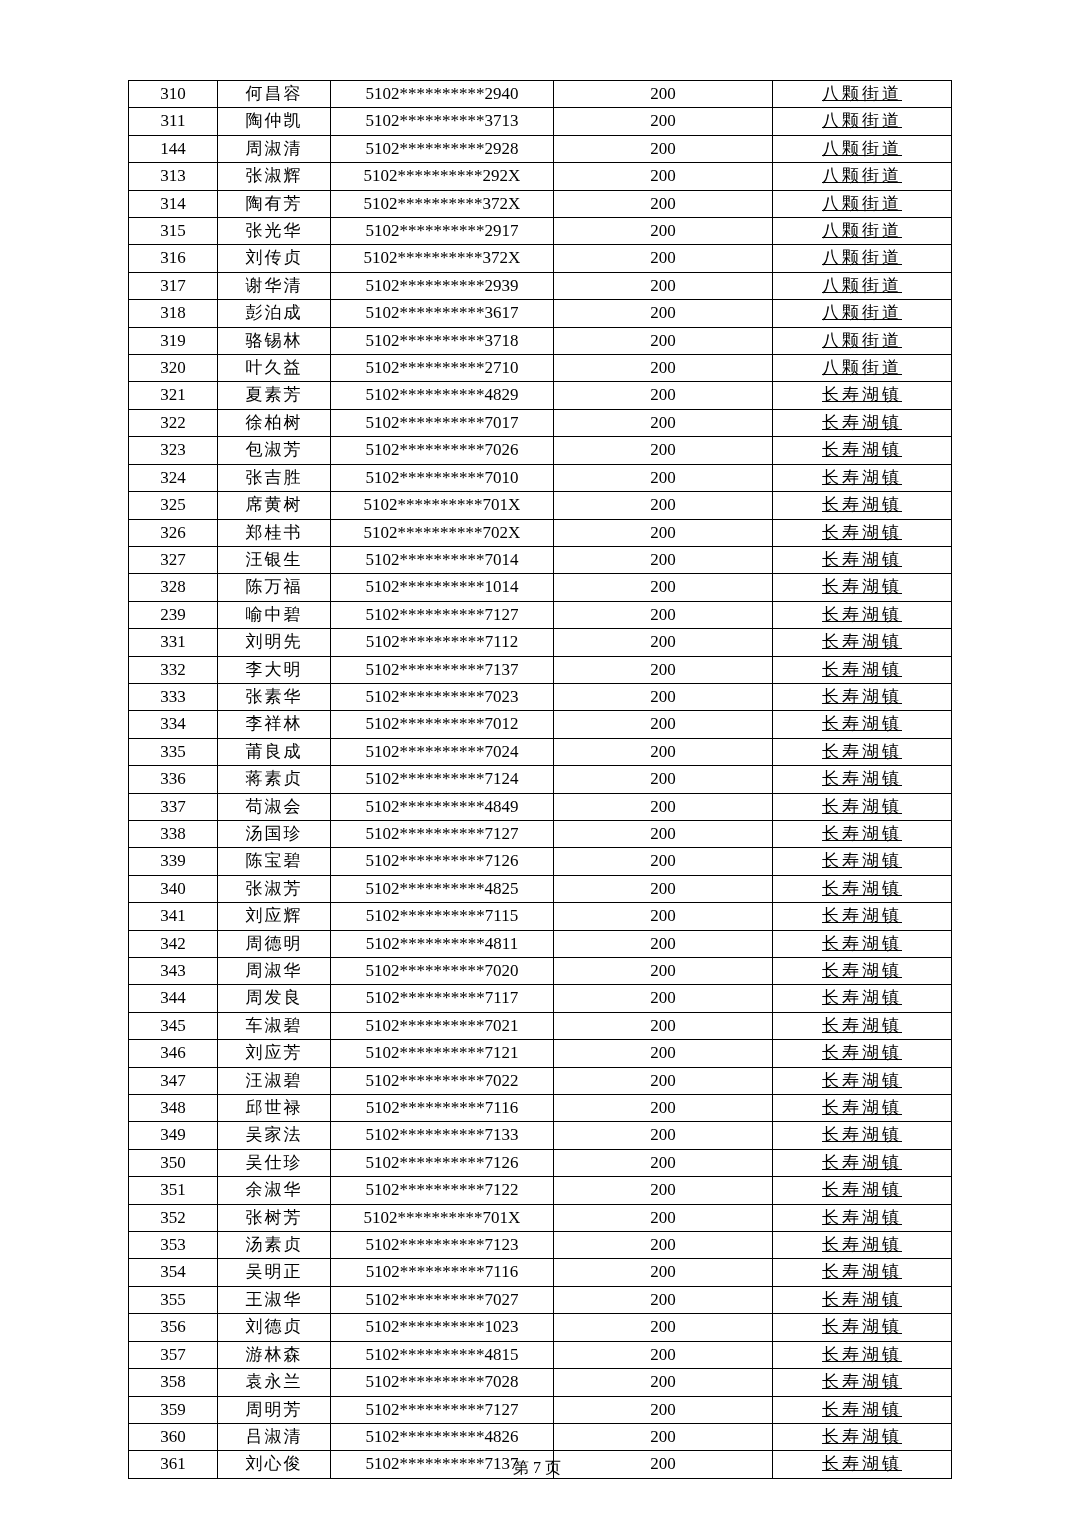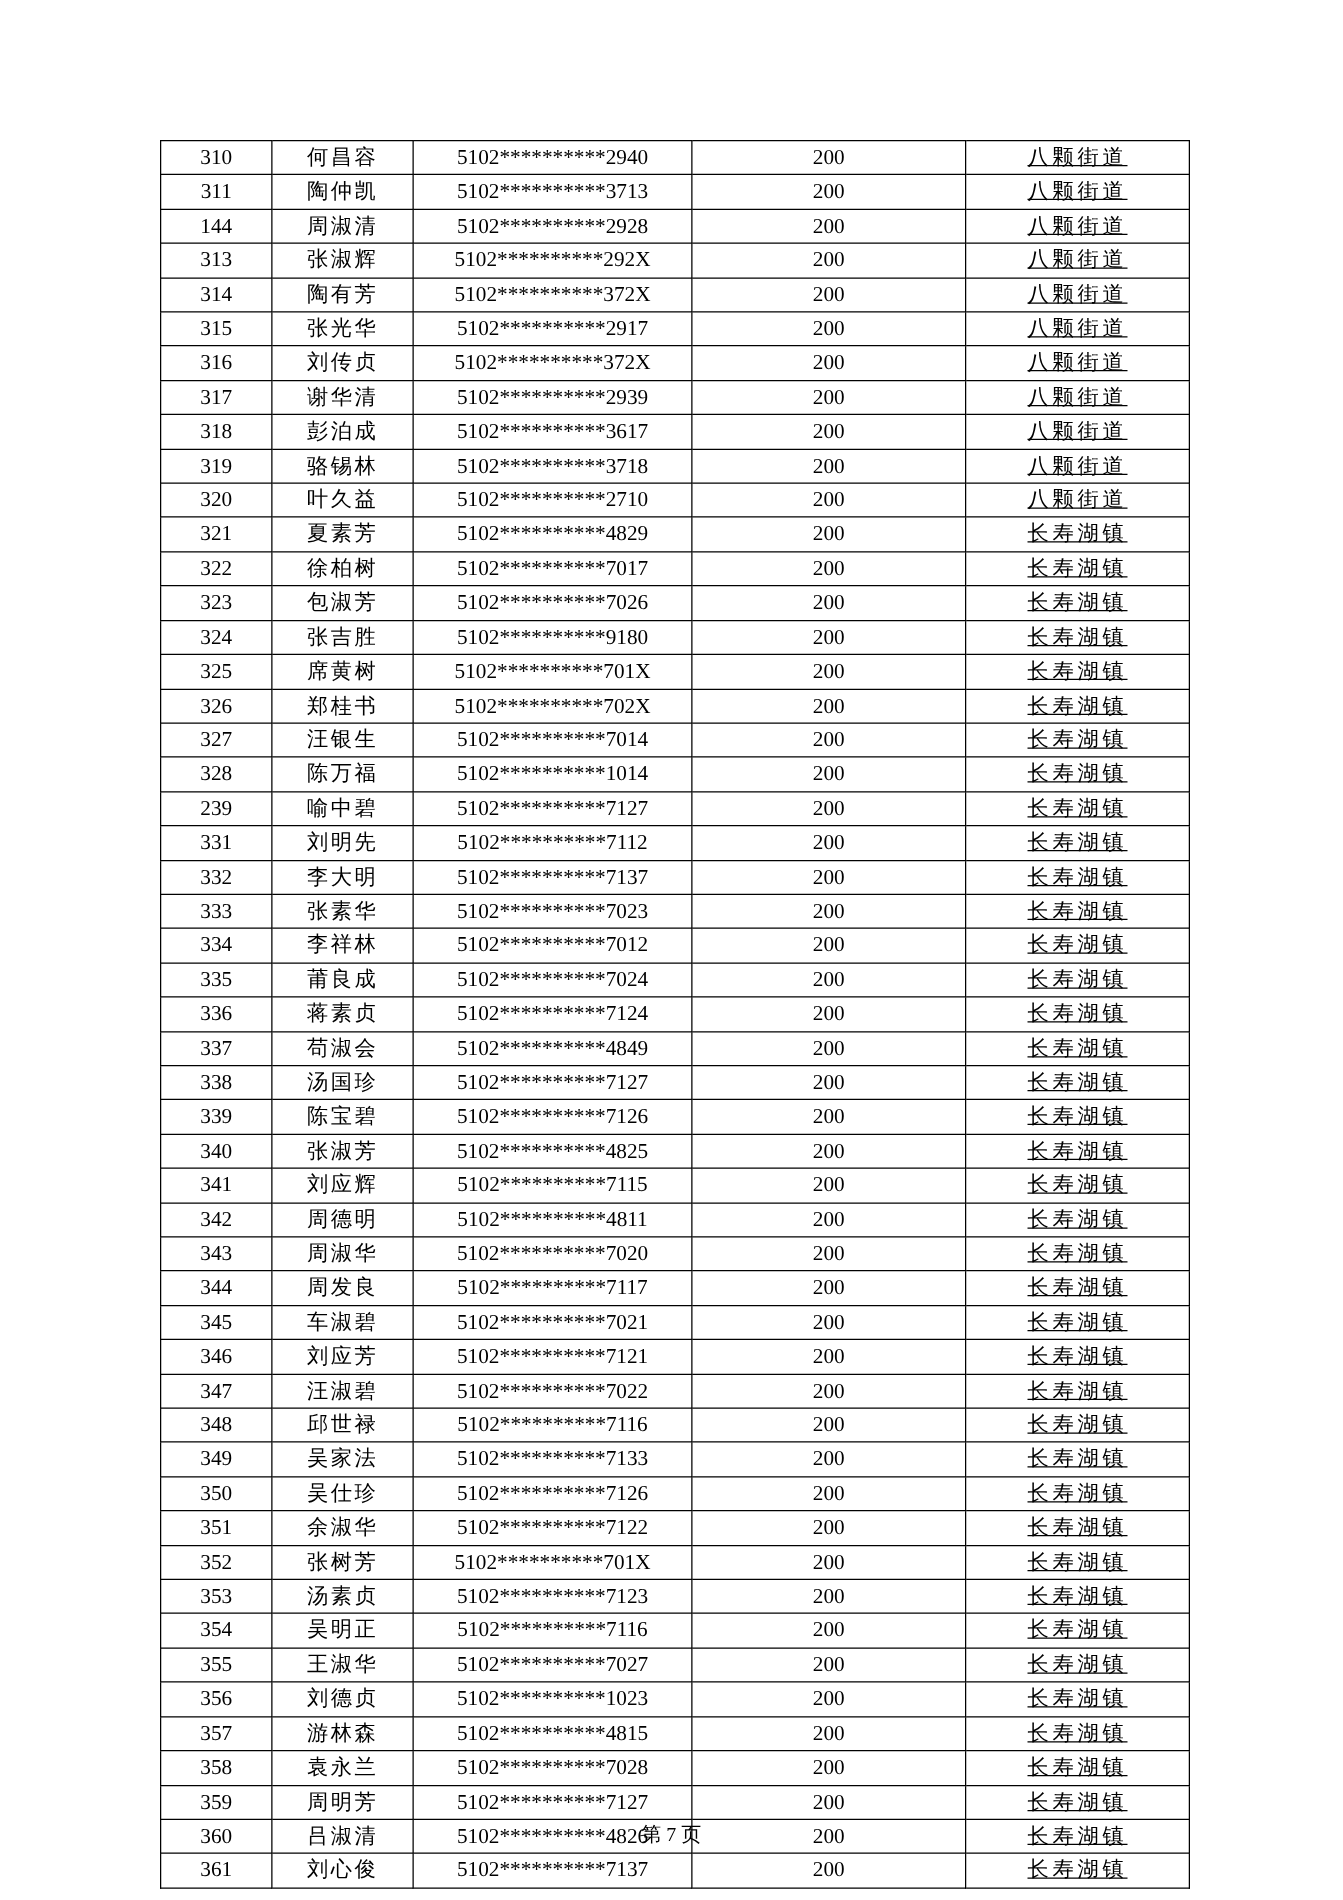--- a/index.html
+++ b/index.html
@@ -12,21 +12,21 @@
     height: 1520px;
     font-family: "Liberation Serif", "DejaVu Serif", serif;
     color: #000000;
     position: relative;
   }
   .page {
     position: relative;
     width: 1074px;
     height: 1520px;
     box-sizing: border-box;
-    padding: 112px 118px 0 128px;
+    padding: 80px 118px 0 128px;
   }
   table.roster {
     border-collapse: collapse;
     width: 818px;
     table-layout: fixed;
   }
   table.roster td {
     border: 1px solid #000000;
     height: 26.4px;
     line-height: 26.4px;
@@ -155,21 +155,21 @@
         <tr>
           <td class="col-no">323</td>
           <td class="col-name">包淑芳</td>
           <td class="col-id">5102**********7026</td>
           <td class="col-amt">200</td>
           <td class="col-area">长寿湖镇</td>
         </tr>
         <tr>
           <td class="col-no">324</td>
           <td class="col-name">张吉胜</td>
-          <td class="col-id">5102**********9180</td>
+          <td class="col-id">5102**********7010</td>
           <td class="col-amt">200</td>
           <td class="col-area">长寿湖镇</td>
         </tr>
         <tr>
           <td class="col-no">325</td>
           <td class="col-name">席黄树</td>
           <td class="col-id">5102**********701X</td>
           <td class="col-amt">200</td>
           <td class="col-area">长寿湖镇</td>
         </tr>

